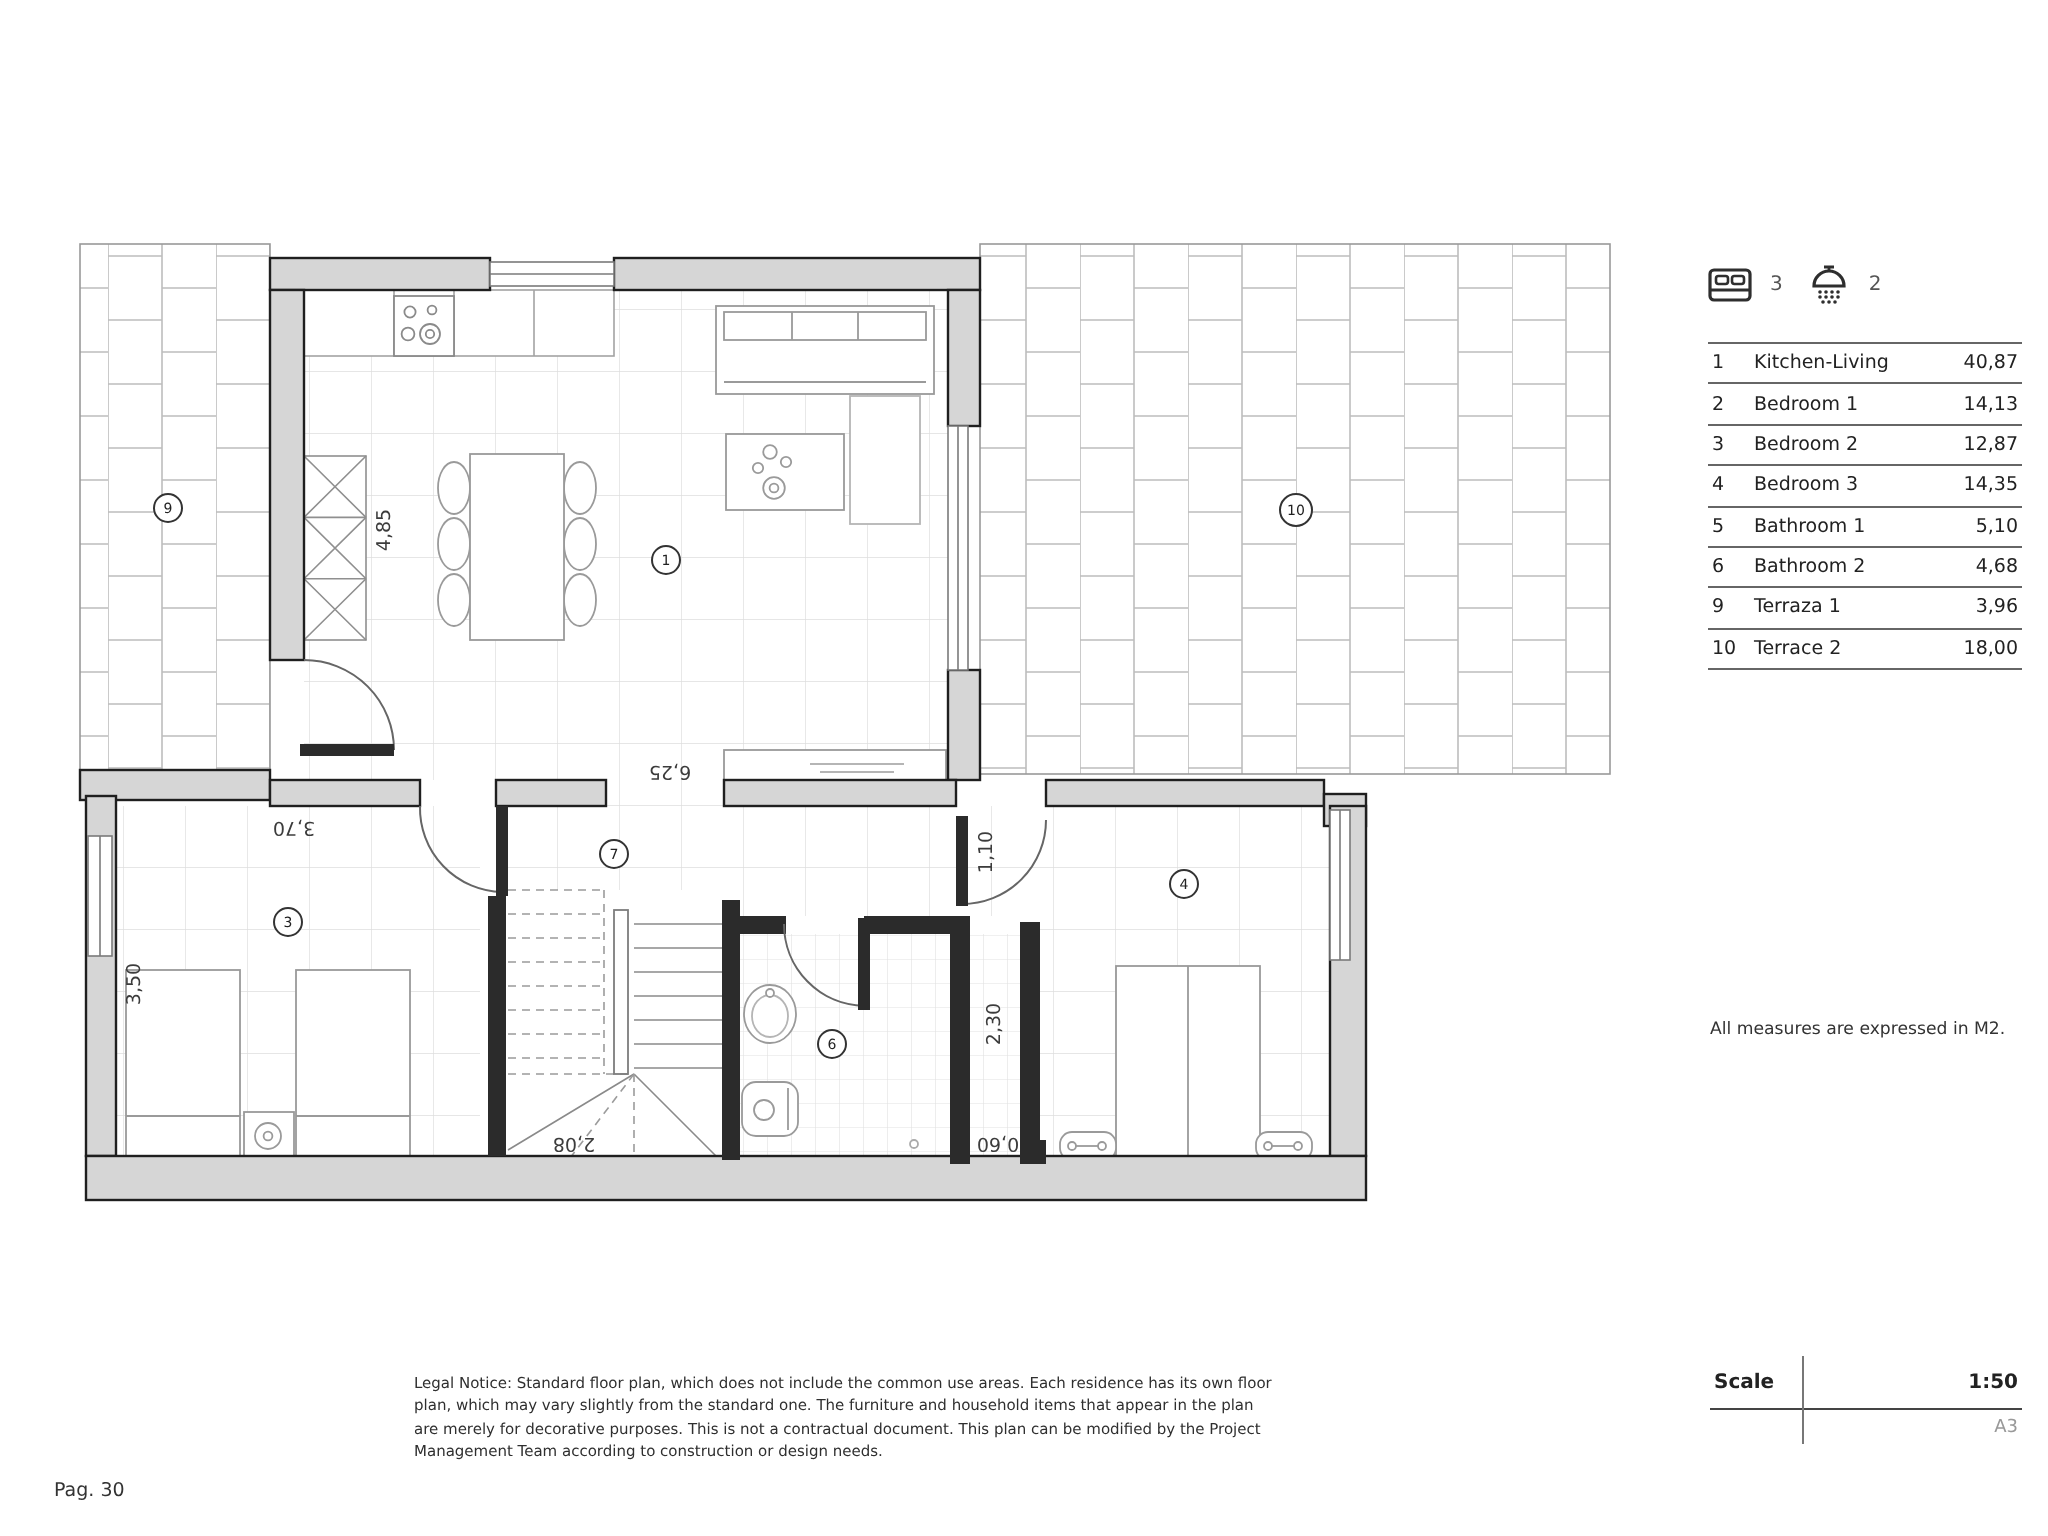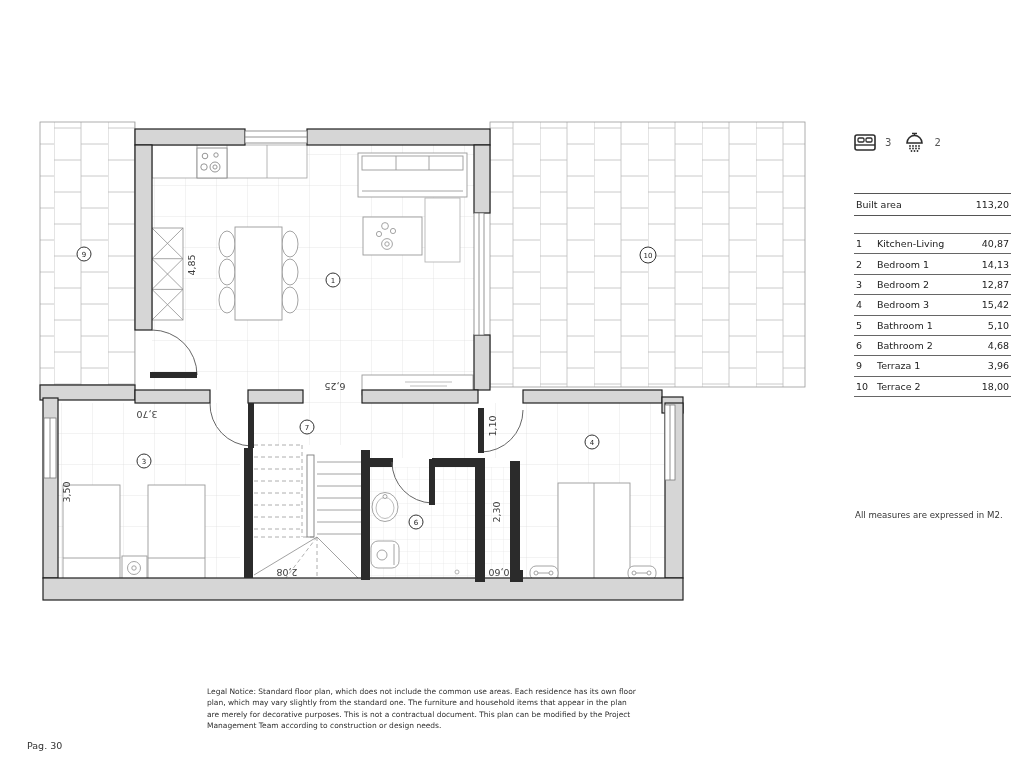--- a/index.html
+++ b/index.html
@@ -273,47 +273,41 @@
             <circle cx="12" cy="16.5" r="0.9"></circle>
             <circle cx="15" cy="16.5" r="0.9"></circle>
           <circle cx="7.5" cy="19" r="0.9"></circle>
             <circle cx="10.5" cy="19" r="0.9"></circle>
             <circle cx="13.5" cy="19" r="0.9"></circle>
         </g>
       </svg>
       <span class="stat-num">2</span>
     </div>
 
-    <div class="tbl built">
-      <div class="row">
-        <span class="cell-name">Built area</span>
-        <span class="cell-area">113,20</span>
-      </div>
-    </div>
 
     <div class="tbl rooms">
       <div class="row">
           <span class="cell-no">1</span>
           <span class="cell-name">Kitchen-Living</span>
           <span class="cell-area">40,87</span>
         </div>
       <div class="row">
           <span class="cell-no">2</span>
           <span class="cell-name">Bedroom 1</span>
           <span class="cell-area">14,13</span>
         </div>
       <div class="row">
           <span class="cell-no">3</span>
           <span class="cell-name">Bedroom 2</span>
           <span class="cell-area">12,87</span>
         </div>
       <div class="row">
           <span class="cell-no">4</span>
           <span class="cell-name">Bedroom 3</span>
-          <span class="cell-area">15,42</span>
+          <span class="cell-area">14,35</span>
         </div>
       <div class="row">
           <span class="cell-no">5</span>
           <span class="cell-name">Bathroom 1</span>
           <span class="cell-area">5,10</span>
         </div>
       <div class="row">
           <span class="cell-no">6</span>
           <span class="cell-name">Bathroom 2</span>
           <span class="cell-area">4,68</span>
@@ -326,17 +320,25 @@
       <div class="row">
           <span class="cell-no">10</span>
           <span class="cell-name">Terrace 2</span>
           <span class="cell-area">18,00</span>
         </div>
     </div>
   </div>
 
   <div class="note">All measures are expressed in M2.</div>
 
+  <div class="scale-block">
+    <div class="scale-vline"></div>
+    <div class="scale-row">
+      <span>Scale</span>
+      <span>1:50</span>
+    </div>
+    <div class="sheet">A3</div>
+  </div>
 
   <div class="legal">Legal Notice: Standard floor plan, which does not include the common use areas. Each residence has its own floor plan, which may vary slightly from the standard one. The furniture and household items that appear in the plan are merely for decorative purposes. This is not a contractual document. This plan can be modified by the Project Management Team according to construction or design needs.</div>
 
   <div class="pagenum">Pag. 30</div>
 </div>
 
 </body></html>

